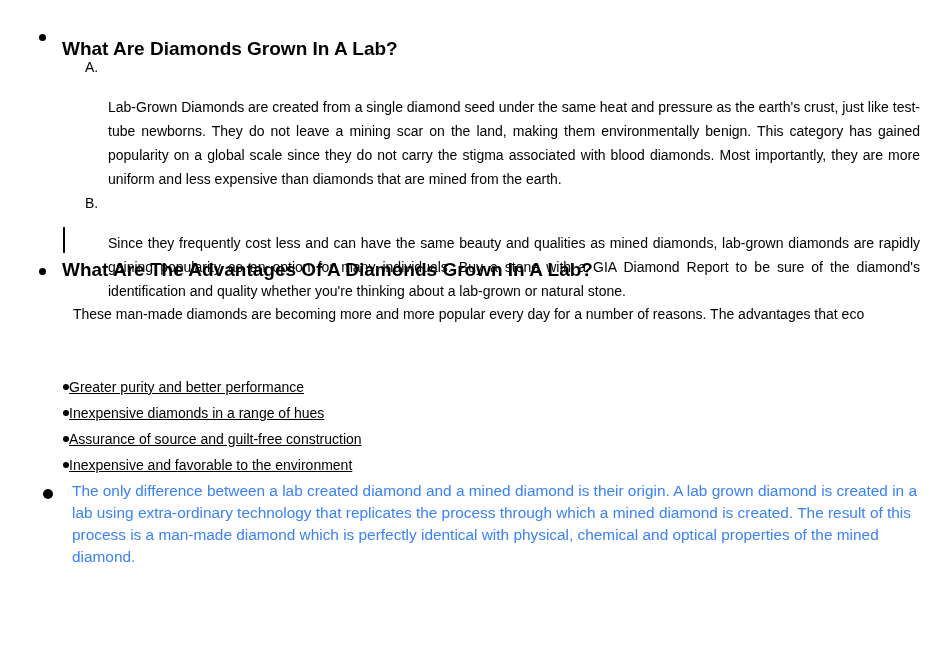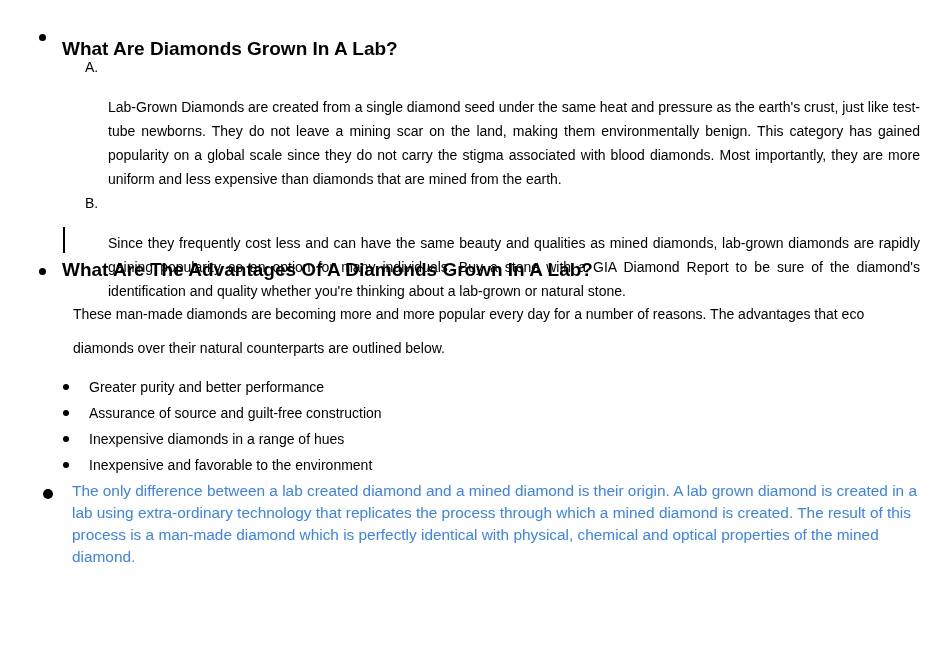--- a/index.html
+++ b/index.html
@@ -80,24 +80,25 @@
   }
   .advantage-bullet {
     flex: 0 0 6px;
     width: 6px;
     height: 6px;
     border-radius: 50%;
     background: #000000;
     margin-top: 10px;
   }
   .advantage-text {
-    margin-left: 20px;
+    margin-left: 0;
     font-size: 14px;
     line-height: 26px;
     white-space: nowrap;
+    text-decoration: underline;
   }
   .closing-para {
     position: absolute;
     left: 72px;
     top: 480px;
     width: 845px;
     font-size: 15.4px;
     line-height: 22px;
     color: #3b82f6;
   }
@@ -121,35 +122,34 @@
     </div>
   </div>
 
   <span class="caret"></span>
 
   <span class="dot" style="left:39px; top:268px; width:7px; height:7px;"></span>
   <div class="heading" style="left:62px; top:257px;">What Are The Advantages Of A Diamonds Grown In A Lab?</div>
 
   <div class="intro-para">
     <div>These man-made diamonds are becoming more and more popular every day for a number of reasons. The advantages that eco</div>
-    <div>diamonds over their natural counterparts are outlined below.</div>
   </div>
 
   <div class="advantages-list">
     <div class="advantage-item">
       <span class="advantage-bullet"></span>
       <span class="advantage-text">Greater purity and better performance</span>
     </div>
     <div class="advantage-item">
       <span class="advantage-bullet"></span>
-      <span class="advantage-text">Assurance of source and guilt-free construction</span>
+      <span class="advantage-text">Inexpensive diamonds in a range of hues</span>
     </div>
     <div class="advantage-item">
       <span class="advantage-bullet"></span>
-      <span class="advantage-text">Inexpensive diamonds in a range of hues</span>
+      <span class="advantage-text">Assurance of source and guilt-free construction</span>
     </div>
     <div class="advantage-item">
       <span class="advantage-bullet"></span>
       <span class="advantage-text">Inexpensive and favorable to the environment</span>
     </div>
   </div>
 
   <span class="dot" style="left:43px; top:489px; width:10px; height:10px;"></span>
   <div class="closing-para">The only difference between a lab created diamond and a mined diamond is their origin. A lab grown diamond is created in a lab using extra-ordinary technology that replicates the process through which a mined diamond is created. The result of this process is a man-made diamond which is perfectly identical with physical, chemical and optical properties of the mined diamond.</div>
 

